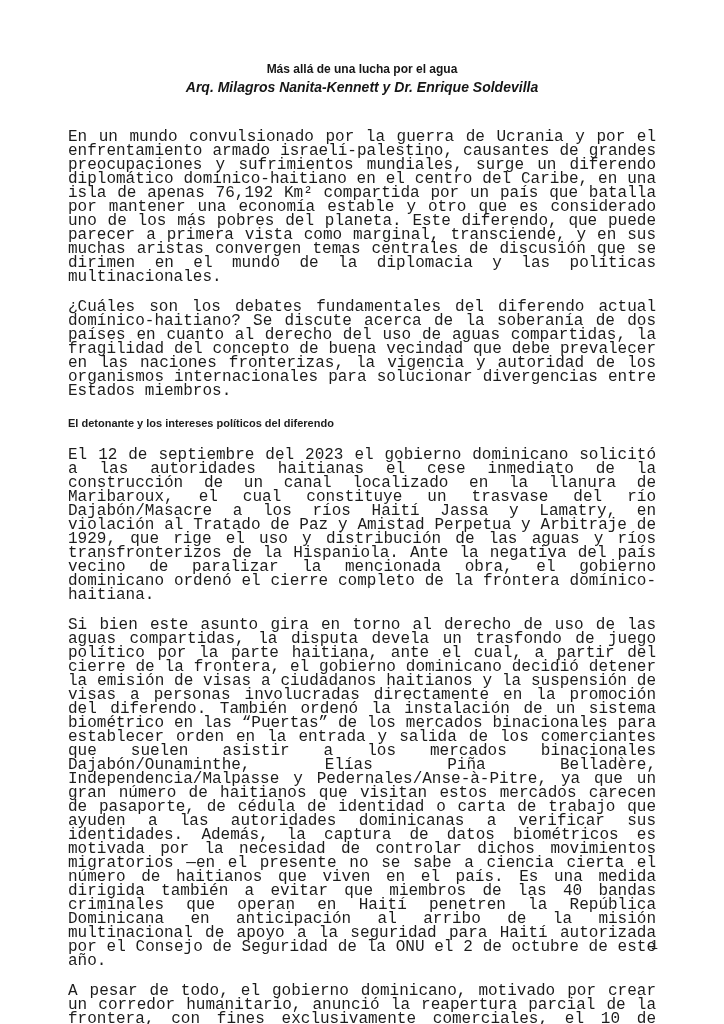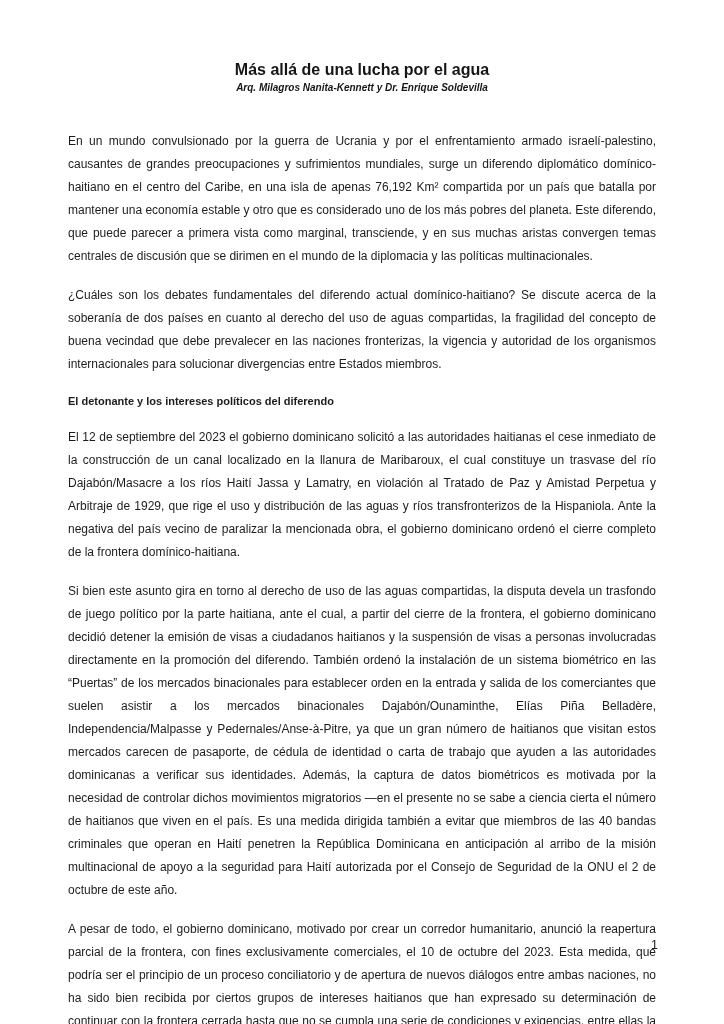--- a/index.html
+++ b/index.html
@@ -17,41 +17,42 @@
     overflow: hidden;
   }
   .content {
     position: absolute;
     left: 68px;
     top: 60px;
     width: 588px;
   }
   .doc-title {
     margin: 0;
-    font-size: 16px;
+    font-size: 12px;
     line-height: 19px;
     font-weight: 700;
     text-align: center;
     color: #161616;
   }
   .doc-byline {
     margin: 2px 0 36px 0;
-    font-size: 10px;
+    font-size: 14px;
     line-height: 13px;
     font-weight: 700;
     font-style: italic;
     text-align: center;
     color: #161616;
   }
   .body-par {
     margin: 0 0 16.4px 0;
-    font-size: 12px;
-    line-height: 23px;
+    font-size: 16px;
+    line-height: 14px;
     text-align: justify;
     text-justify: inter-word;
+    font-family: Liberation Mono, monospace;
   }
   .section-heading {
     margin: 10px 0 16.4px 0;
     font-size: 11px;
     line-height: 16.4px;
     font-weight: 700;
     text-align: left;
   }
   .page-number {
     position: absolute;

